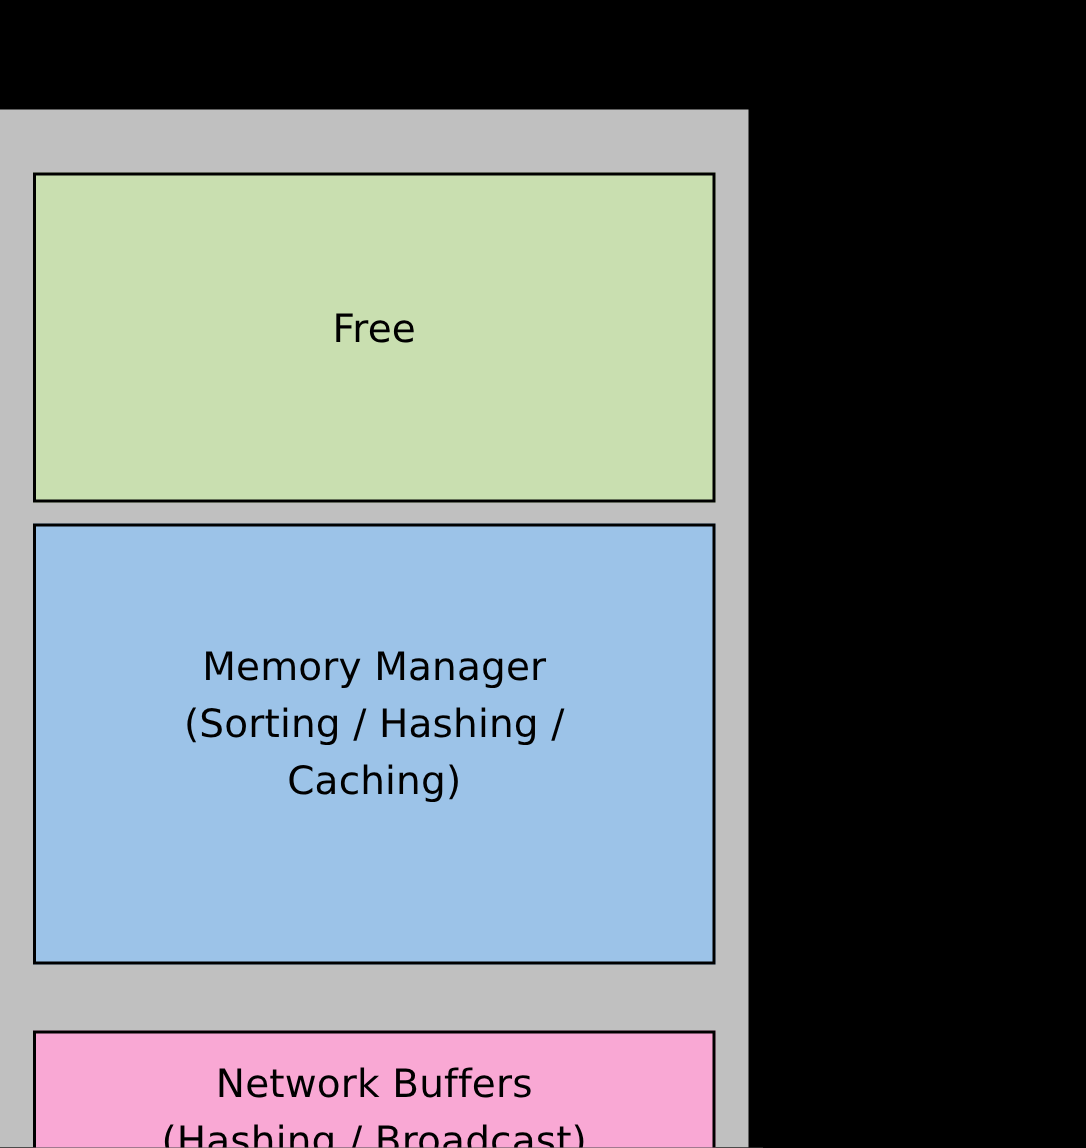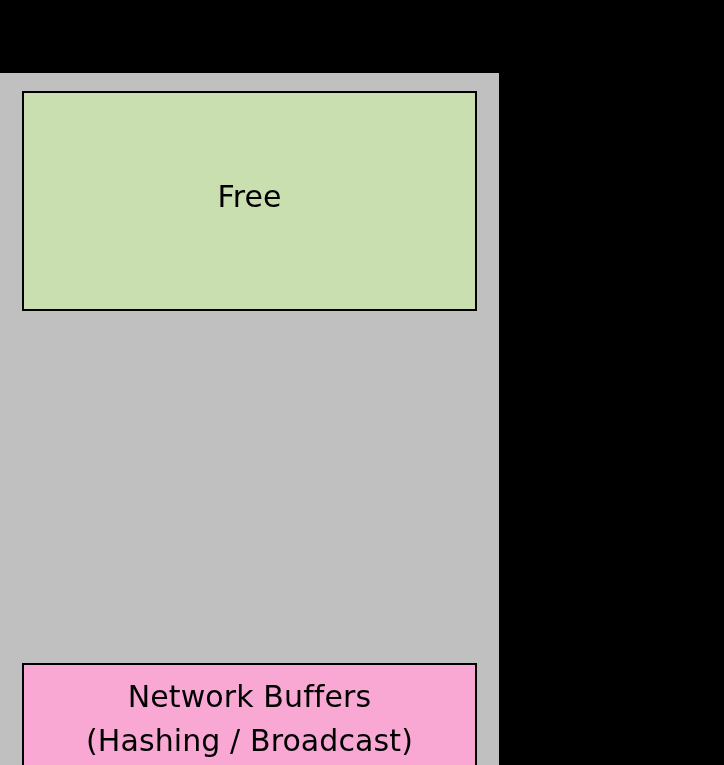--- a/index.html
+++ b/index.html
@@ -39,23 +39,24 @@
     width: 455px;
     box-sizing: border-box;
     border: 2px solid #000000;
     display: flex;
     flex-direction: column;
     align-items: center;
     justify-content: center;
     text-align: center;
     color: #000000;
     font-family: "DejaVu Sans", sans-serif;
-    font-size: 30px;
+    font-size: 26px;
     line-height: 1.46;
     letter-spacing: 0.1px;
+    margin-top: 24px;
   }
 
   .region .line {
     display: block;
     white-space: nowrap;
   }
 
   
   #region-free {
     top: 18px;       
@@ -88,20 +89,27 @@
 <div id="canvas">
 
   <div id="memory-container">
 
     <div class="region" id="region-free">
       <div class="label-block">
         <span class="line">Free</span>
       </div>
     </div>
 
+    <div class="region" id="region-memory-manager">
+      <div class="label-block">
+        <span class="line">Memory Manager</span>
+        <span class="line">(Sorting / Hashing /</span>
+        <span class="line">Caching)</span>
+      </div>
+    </div>
 
     <div class="region" id="region-network-buffers">
       <div class="label-block">
         <span class="line">Network Buffers</span>
         <span class="line">(Hashing / Broadcast)</span>
       </div>
     </div>
 
   </div>
 </div>

